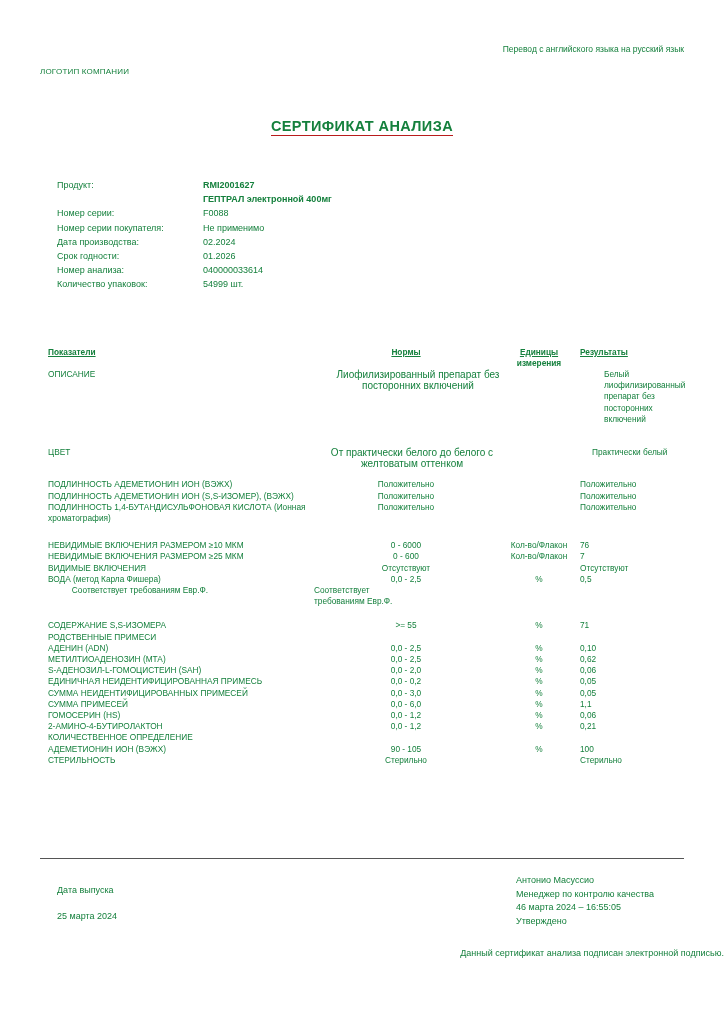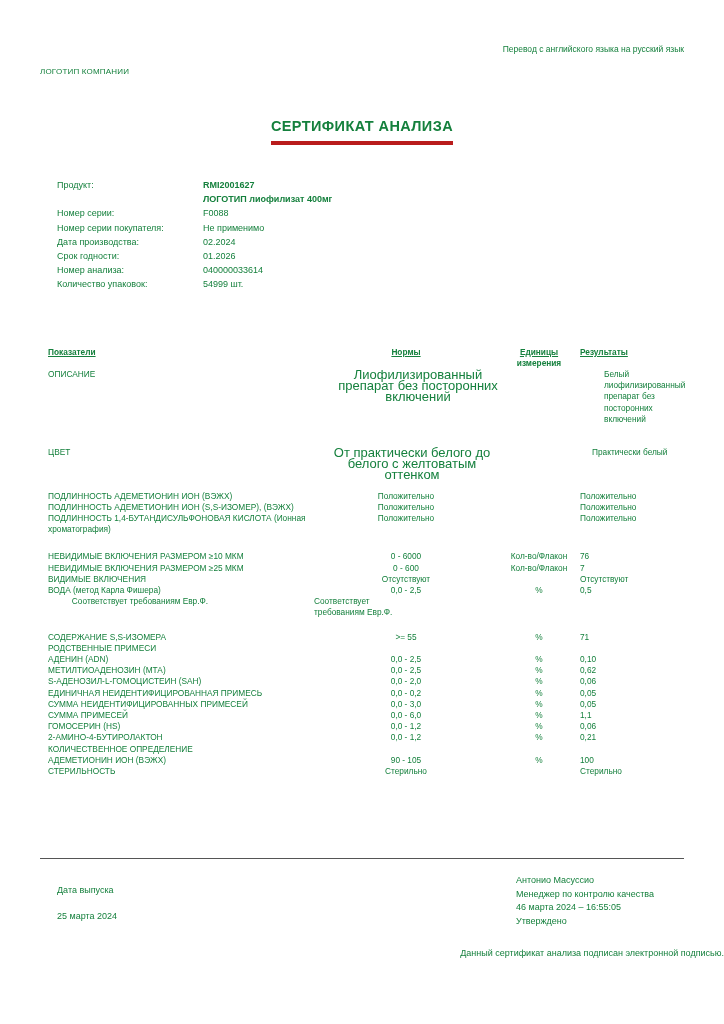--- a/index.html
+++ b/index.html
@@ -35,22 +35,22 @@
     position: absolute;
     top: 118px;
     left: 0;
     width: 100%;
     text-align: center;
     font-size: 14.5px;
     font-weight: bold;
     letter-spacing: 0.4px;
   }
   .doc-title span {
-    border-bottom: 4px solid #b91c1c;
-    padding-bottom: 7px;
+    border-bottom: 1px solid #b91c1c;
+    padding-bottom: 1px;
   }
   
   .info {
     position: absolute;
     top: 178px;
     left: 57px;
     width: 420px;
     font-size: 9px;
   }
   .info-row {
@@ -96,21 +96,21 @@
     font-weight: bold;
   }
   .row {
     display: flex;
     align-items: flex-start;
     line-height: 11.2px;
     margin-bottom: 0px;
   }
   .row .c2, .row .c3, .row .c4 { font-weight: normal; }
   .sub {
-    font-size: 13px;
+    font-size: 10px;
   }
   
   .rule {
     position: absolute;
     top: 858px;
     left: 40px;
     width: 644px;
     border-top: 1px solid #555;
   }
   .foot-left {
@@ -148,21 +148,21 @@
     <span>СЕРТИФИКАТ АНАЛИЗА</span>
   </div>
 
   <div class="info">
     <div class="info-row">
       <div class="info-label">Продукт:</div>
       <div class="info-value bold">RMI2001627</div>
     </div>
     <div class="info-row">
       <div class="info-label"></div>
-      <div class="info-value bold">ЛОГОТИП лиофилизат 400мг</div>
+      <div class="info-value bold">ГЕПТРАЛ электронной 400мг</div>
     </div>
     <div class="info-row">
       <div class="info-label">Номер серии:</div>
       <div class="info-value">F0088</div>
     </div>
     <div class="info-row">
       <div class="info-label">Номер серии покупателя:</div>
       <div class="info-value">Не применимо</div>
     </div>
     <div class="info-row">

